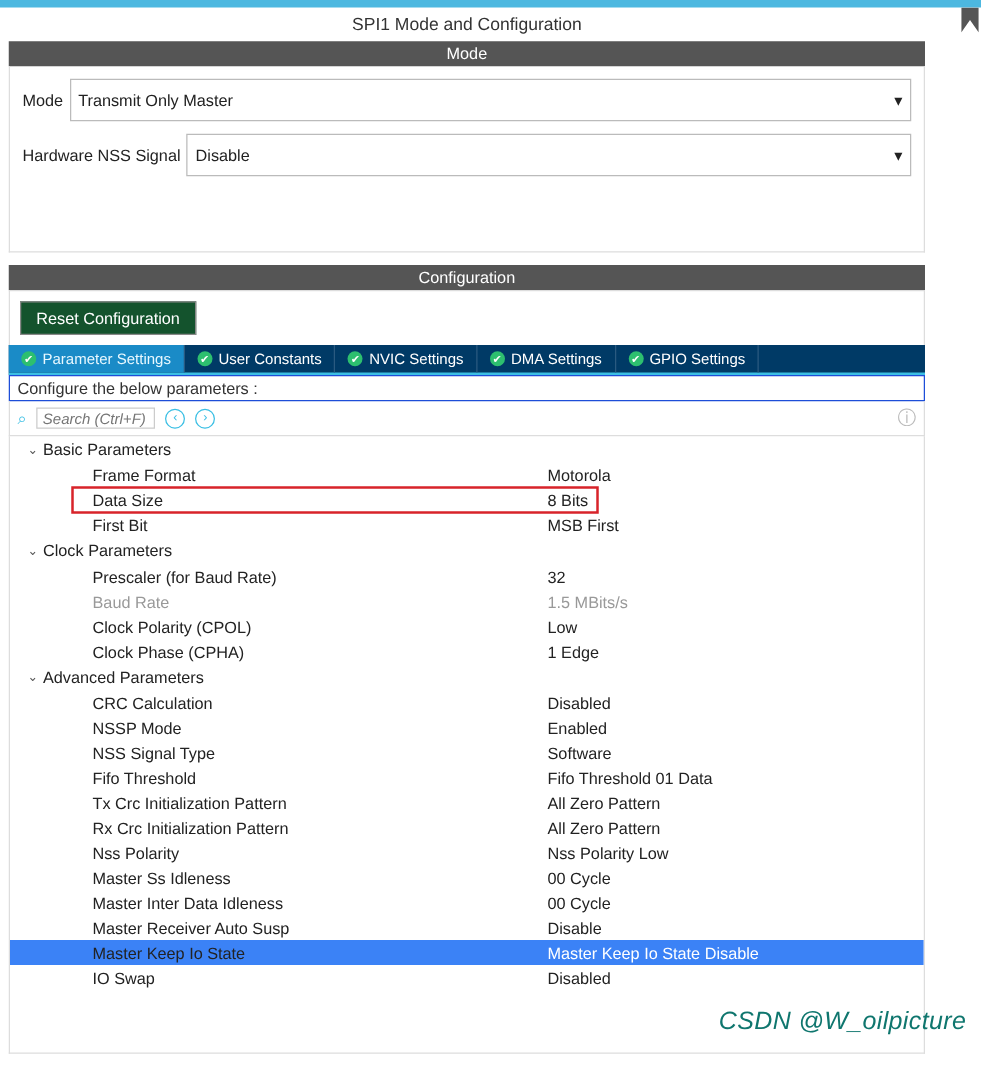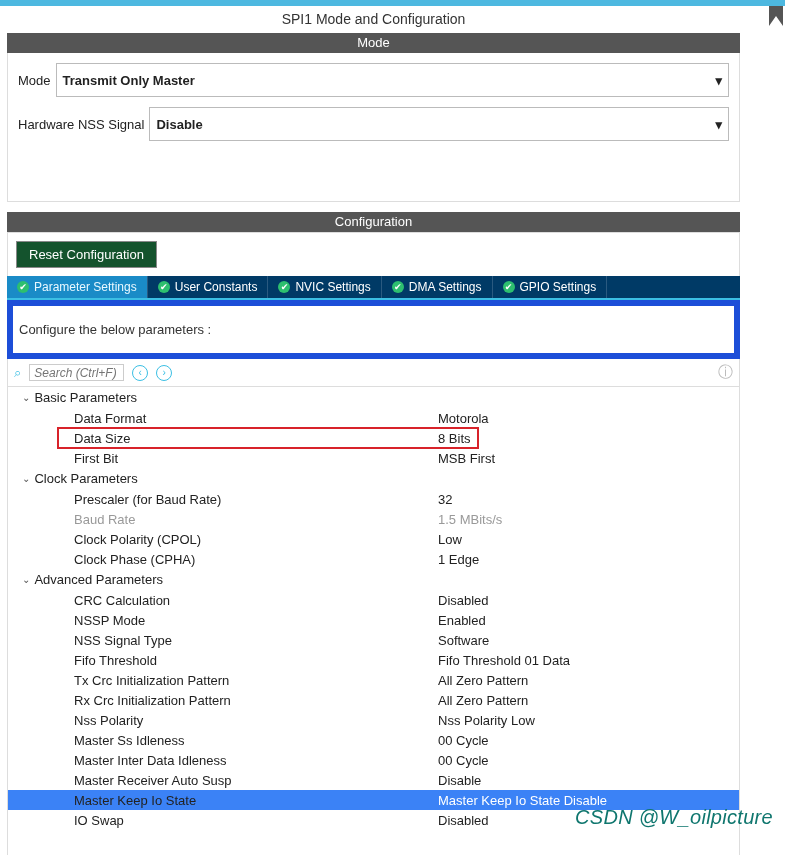--- a/index.html
+++ b/index.html
@@ -6,31 +6,31 @@
   html, body { width: 785px; height: 855px; background: #fff; overflow: hidden; position: relative; }
   .topbar { height: 6px; background: #4db8e0; width: 100%; }
   .notch { position: absolute; right: 2px; top: 6px; width: 14px; height: 20px; }
   .notch svg { display:block; }
   .panel { width: 733px; margin-left: 7px; }
   .title-big { text-align: center; font-size: 14px; color: #333; padding: 5px 0 6px 0; }
   .bar-dark { background: #555; color: #fff; text-align: center; font-size: 13px; height: 20px; line-height: 20px; }
   .mode-block { padding: 10px 10px 50px 10px; border: 1px solid #ddd; border-top: none; }
   .form-row { display: flex; align-items: center; margin-bottom: 10px; }
   .form-row label { font-size: 13px; color: #222; margin-right: 5px; }
-  .sel-wrap { flex: 1; border: 1px solid #bbb; height: 22px; display: flex; align-items: center; padding: 16px 6px; justify-content: space-between; background: #fff; font-weight: bold; }
+  .sel-wrap { flex: 1; border: 1px solid #bbb; height: 22px; display: flex; align-items: center; padding: 16px 6px; justify-content: space-between; background: #fff; }
   .sel-wrap span { font-size: 13px; color: #222; }
   .chev { font-size: 11px; color: #666; }
   .spacer1 { height: 10px; }
   .reset-wrap { border: 1px solid #ddd; border-bottom: none; padding: 8px; }
   .btn-reset { background: #14532d; color: #fff; border: 1px solid #888; padding: 5px 12px; font-size: 13px; cursor: pointer; }
   .tabs { display: flex; background: #003a66; height: 24px; border-bottom: 2px solid #3bbfe4; }
   .tab { display: flex; align-items: center; padding: 0 10px; color: #fff; font-size: 12px; border-right: 1px solid #2a5a80; cursor: pointer; }
   .tab.active { background: #1a8bc7; color: #e8f8ff; }
   .tab .chk { width: 12px; height: 12px; border-radius: 50%; background: #2dbf6f; color: #fff; font-size: 9px; display:flex; align-items:center; justify-content:center; margin-right:5px; }
-  .infobar { border: 6px solid #1d4ed8; font-size: 13px; color: #333; padding: 16px 6px; }
+  .infobar { border: 1px solid #1d4ed8; font-size: 13px; color: #333; padding: 2px 6px; }
   .search-row { display:flex; align-items:center; padding: 4px 6px; gap:8px; border: 1px solid #ddd; border-top:none; }
   .search-row .mag { color:#3bbfe4; font-size:13px; }
   .search-row input { border:1px solid #ccc; font-style: italic; color:#888; font-size:12px; padding:1px 4px; width:95px; height:17px; }
   .nav-btn { width:16px; height:16px; border:1px solid #3bbfe4; border-radius:50%; display:flex; align-items:center; justify-content:center; color:#3bbfe4; font-size:10px; cursor:pointer; }
   .info-icon { margin-left:auto; color:#bbb; font-size:15px; }
   .params-area { border: 1px solid #ddd; border-top:none; height: 494px; overflow-y:auto; }
   .grp-header { display:flex; align-items:center; font-size:13px; padding: 3px 6px 3px 14px; color:#222; cursor:pointer; }
   .grp-header .tw { margin-right:4px; font-size:10px; color:#555; }
   .prow { display:flex; font-size:13px; padding: 2px 0 2px 66px; align-items:center; height:20px; }
   .prow .pname { width: 348px; color:#222; }
@@ -114,21 +114,21 @@
     <span class="nav-btn">›</span>
     <span class="info-icon">ⓘ</span>
   </div>
 
   <div class="params-area" id="params-area">
       <div class="grp-header">
         <span class="tw">⌄</span>
         <span>Basic Parameters</span>
       </div>
       <div class="prow">
-        <div class="pname">Data Format</div>
+        <div class="pname">Frame Format</div>
         <div class="pval">Motorola</div>
       </div>
       <div class="prow highlight-red">
         <div class="pname">Data Size</div>
         <div class="pval">8 Bits</div>
       </div>
       <div class="prow">
         <div class="pname">First Bit</div>
         <div class="pval">MSB First</div>
       </div>

